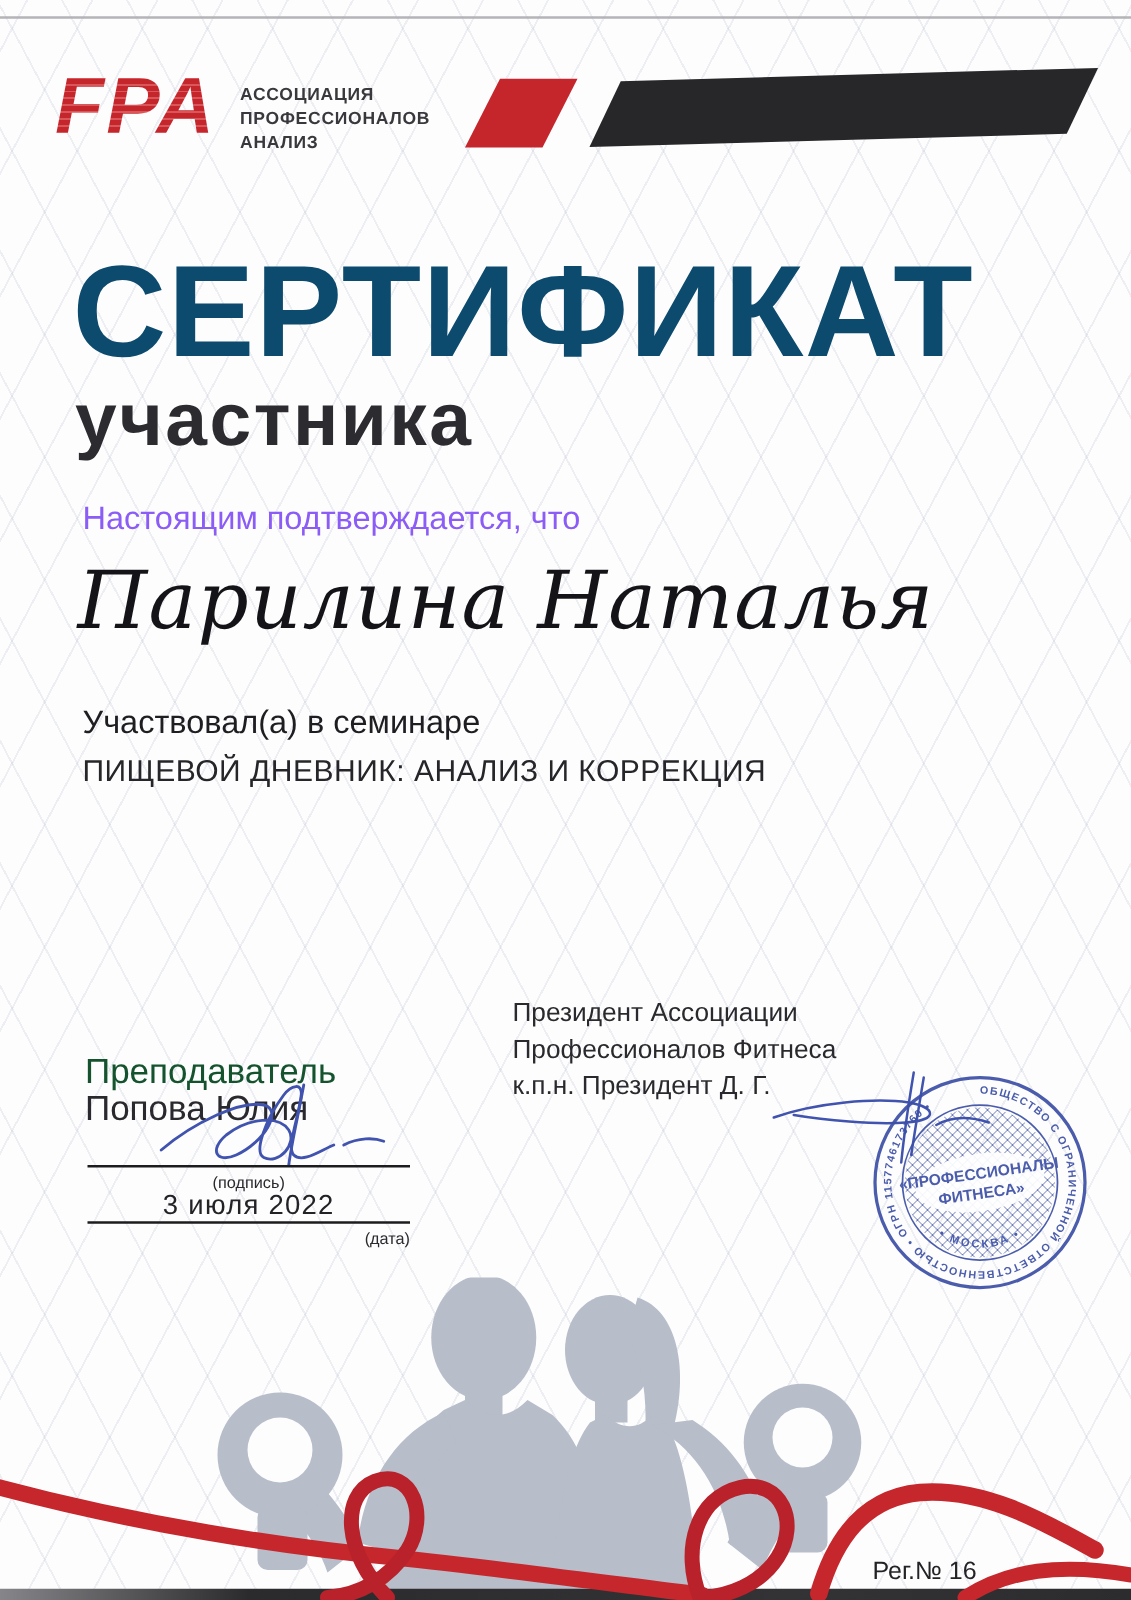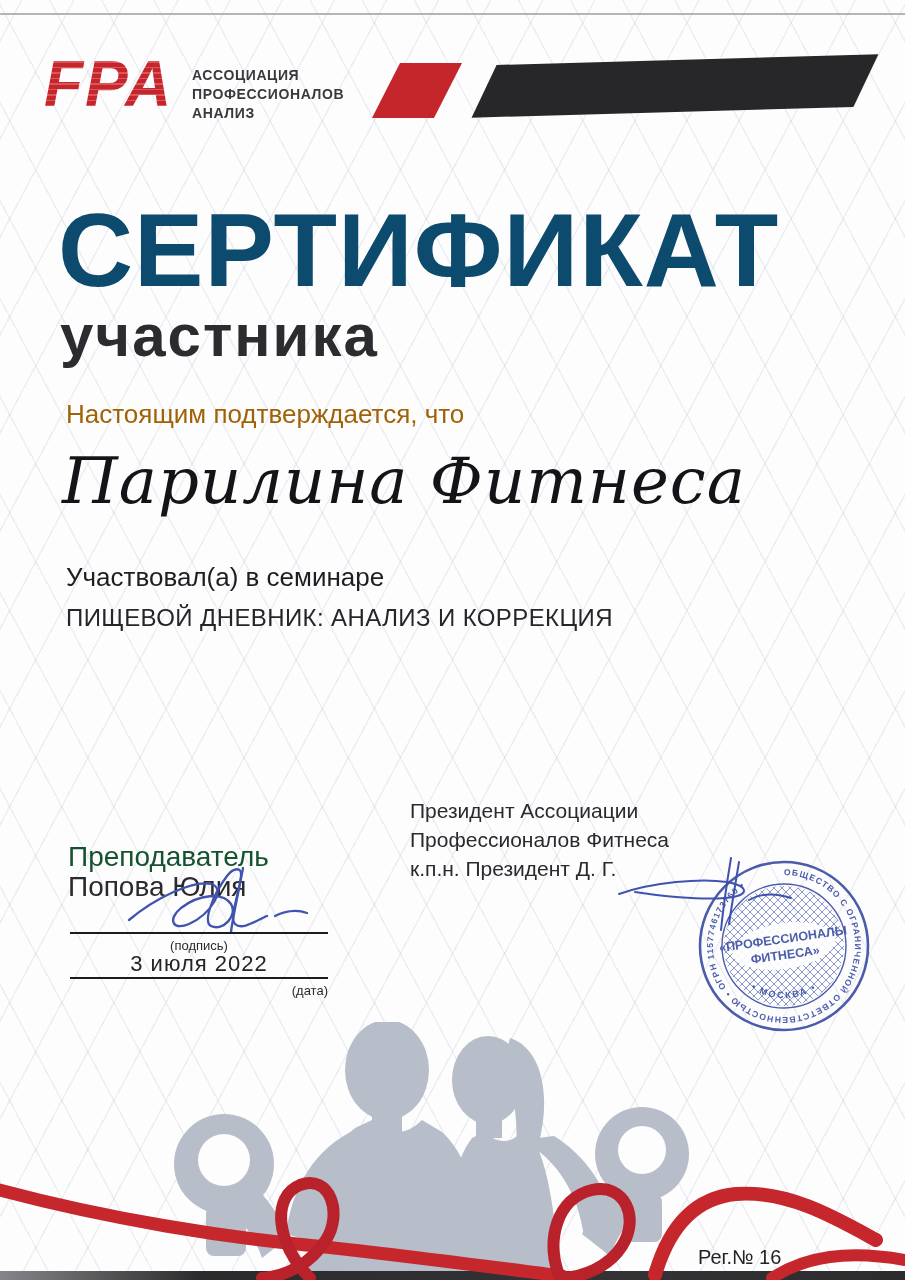--- a/index.html
+++ b/index.html
@@ -41,21 +41,21 @@
   .black-bar{ left:484px; top:60px; width:382px; height:52px;
     background:#27272a; transform:rotate(-1.6deg) skewX(-27deg); }
 
   
   .certificate-title{ left:58px; top:198px; font-size:104px; font-weight:800;
     color:#0c4a6e; letter-spacing:1px; line-height:1; }
   .certificate-subtitle{ left:60px; top:306px; font-size:60px; font-weight:700;
     color:#2c2c30; letter-spacing:2px; line-height:1; }
 
   
-  .confirm-text{ left:66px; top:399px; font-size:26px; color:#a16207; }
+  .confirm-text{ left:66px; top:399px; font-size:26px; color:#8b5cf6; }
   .recipient-name{ left:62px; top:444px; font-size:64px; color:#141418;
     font-family:"DejaVu Serif", serif; font-style:italic; letter-spacing:1px; }
   .participation-text{ left:66px; top:562px; font-size:26px; color:#1e1e22; }
   .seminar-title{ left:66px; top:604px; font-size:24px; color:#26262a; letter-spacing:.4px; }
 
   
   .teacher-role{ left:68px; top:841px; font-size:28px; color:#14532d; }
   .teacher-name{ left:68px; top:871px; font-size:28px; color:#2a2a2e; }
   .teacher-signature-image{ left:115px; top:858px; }
   .signature-line{ left:70px; top:932px; width:258px; height:2px; background:#1c1c1f; }
@@ -92,21 +92,21 @@
     <div>ПРОФЕССИОНАЛОВ</div>
     <div>АНАЛИЗ</div>
   </div>
   <div class="abs red-parallelogram"></div>
   <div class="abs black-bar"></div>
 
   <div class="abs certificate-title">СЕРТИФИКАТ</div>
   <div class="abs certificate-subtitle">участника</div>
 
   <div class="abs confirm-text">Настоящим подтверждается, что</div>
-  <div class="abs recipient-name">Парилина Фитнеса</div>
+  <div class="abs recipient-name">Парилина Наталья</div>
   <div class="abs participation-text">Участвовал(а) в семинаре</div>
   <div class="abs seminar-title">ПИЩЕВОЙ ДНЕВНИК: АНАЛИЗ И КОРРЕКЦИЯ</div>
 
   <div class="abs teacher-role">Преподаватель</div>
   <div class="abs teacher-name">Попова Юлия</div>
   <svg class="abs teacher-signature-image" width="210" height="92" viewBox="0 0 210 92">
     <g fill="none" stroke="#4053ae" stroke-width="2.3" stroke-linecap="round">
       <path d="M14,62 C 40,40 78,22 96,26 C 112,30 96,56 74,66 C 58,73 52,62 66,50 C 84,36 108,34 116,46 C 123,57 108,74 96,68 C 88,64 97,38 112,18 C 118,10 127,8 126,18 C 124,36 114,60 120,66 C 127,73 142,62 152,58"></path>
       <path d="M128,10 C 124,32 118,58 116,74"></path>
       <path d="M160,58 C 172,52 184,52 192,55"></path>

